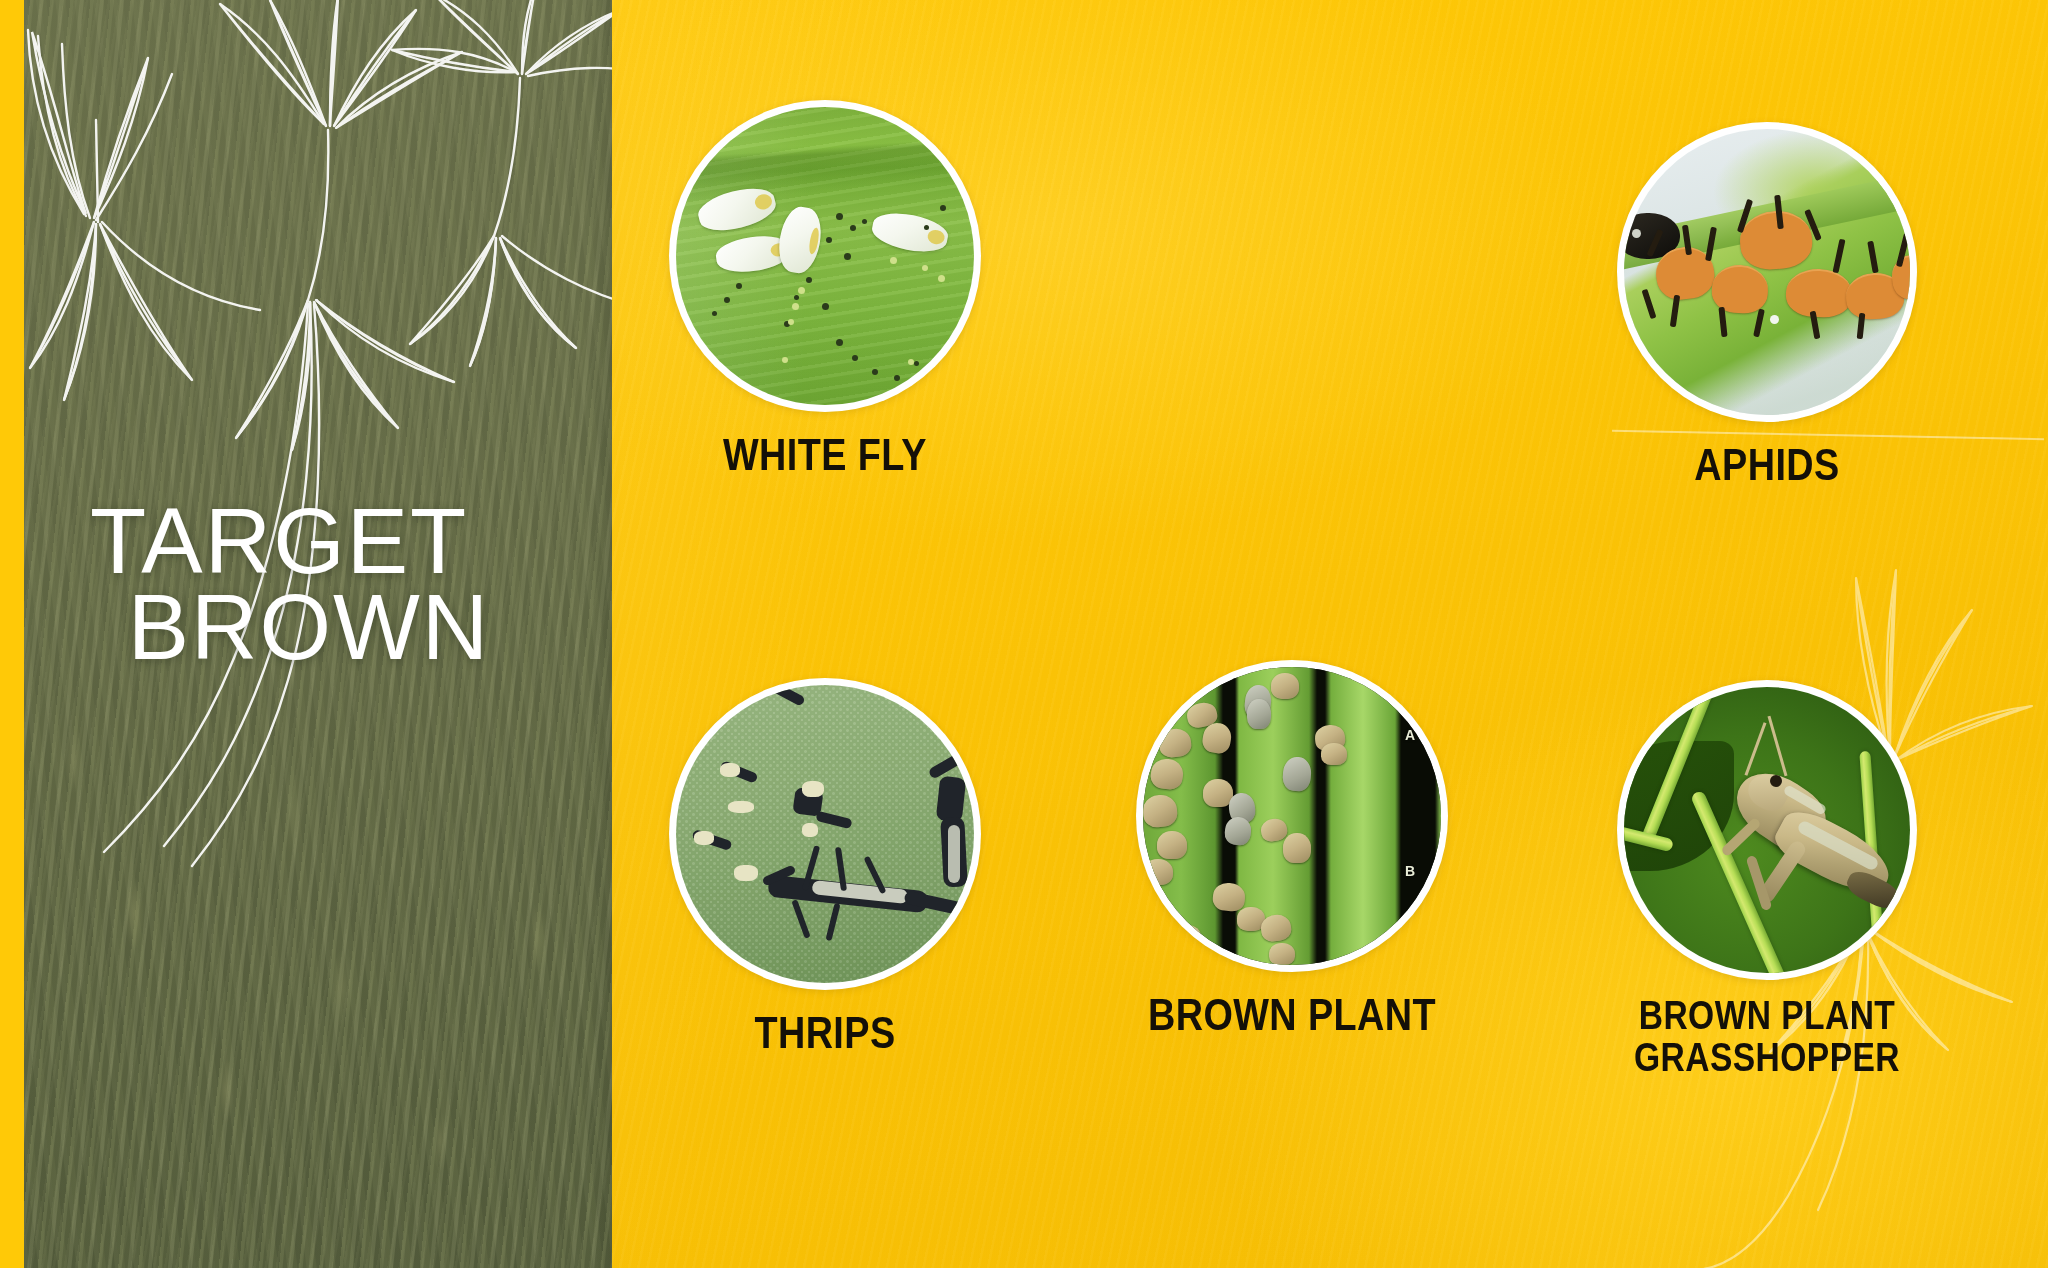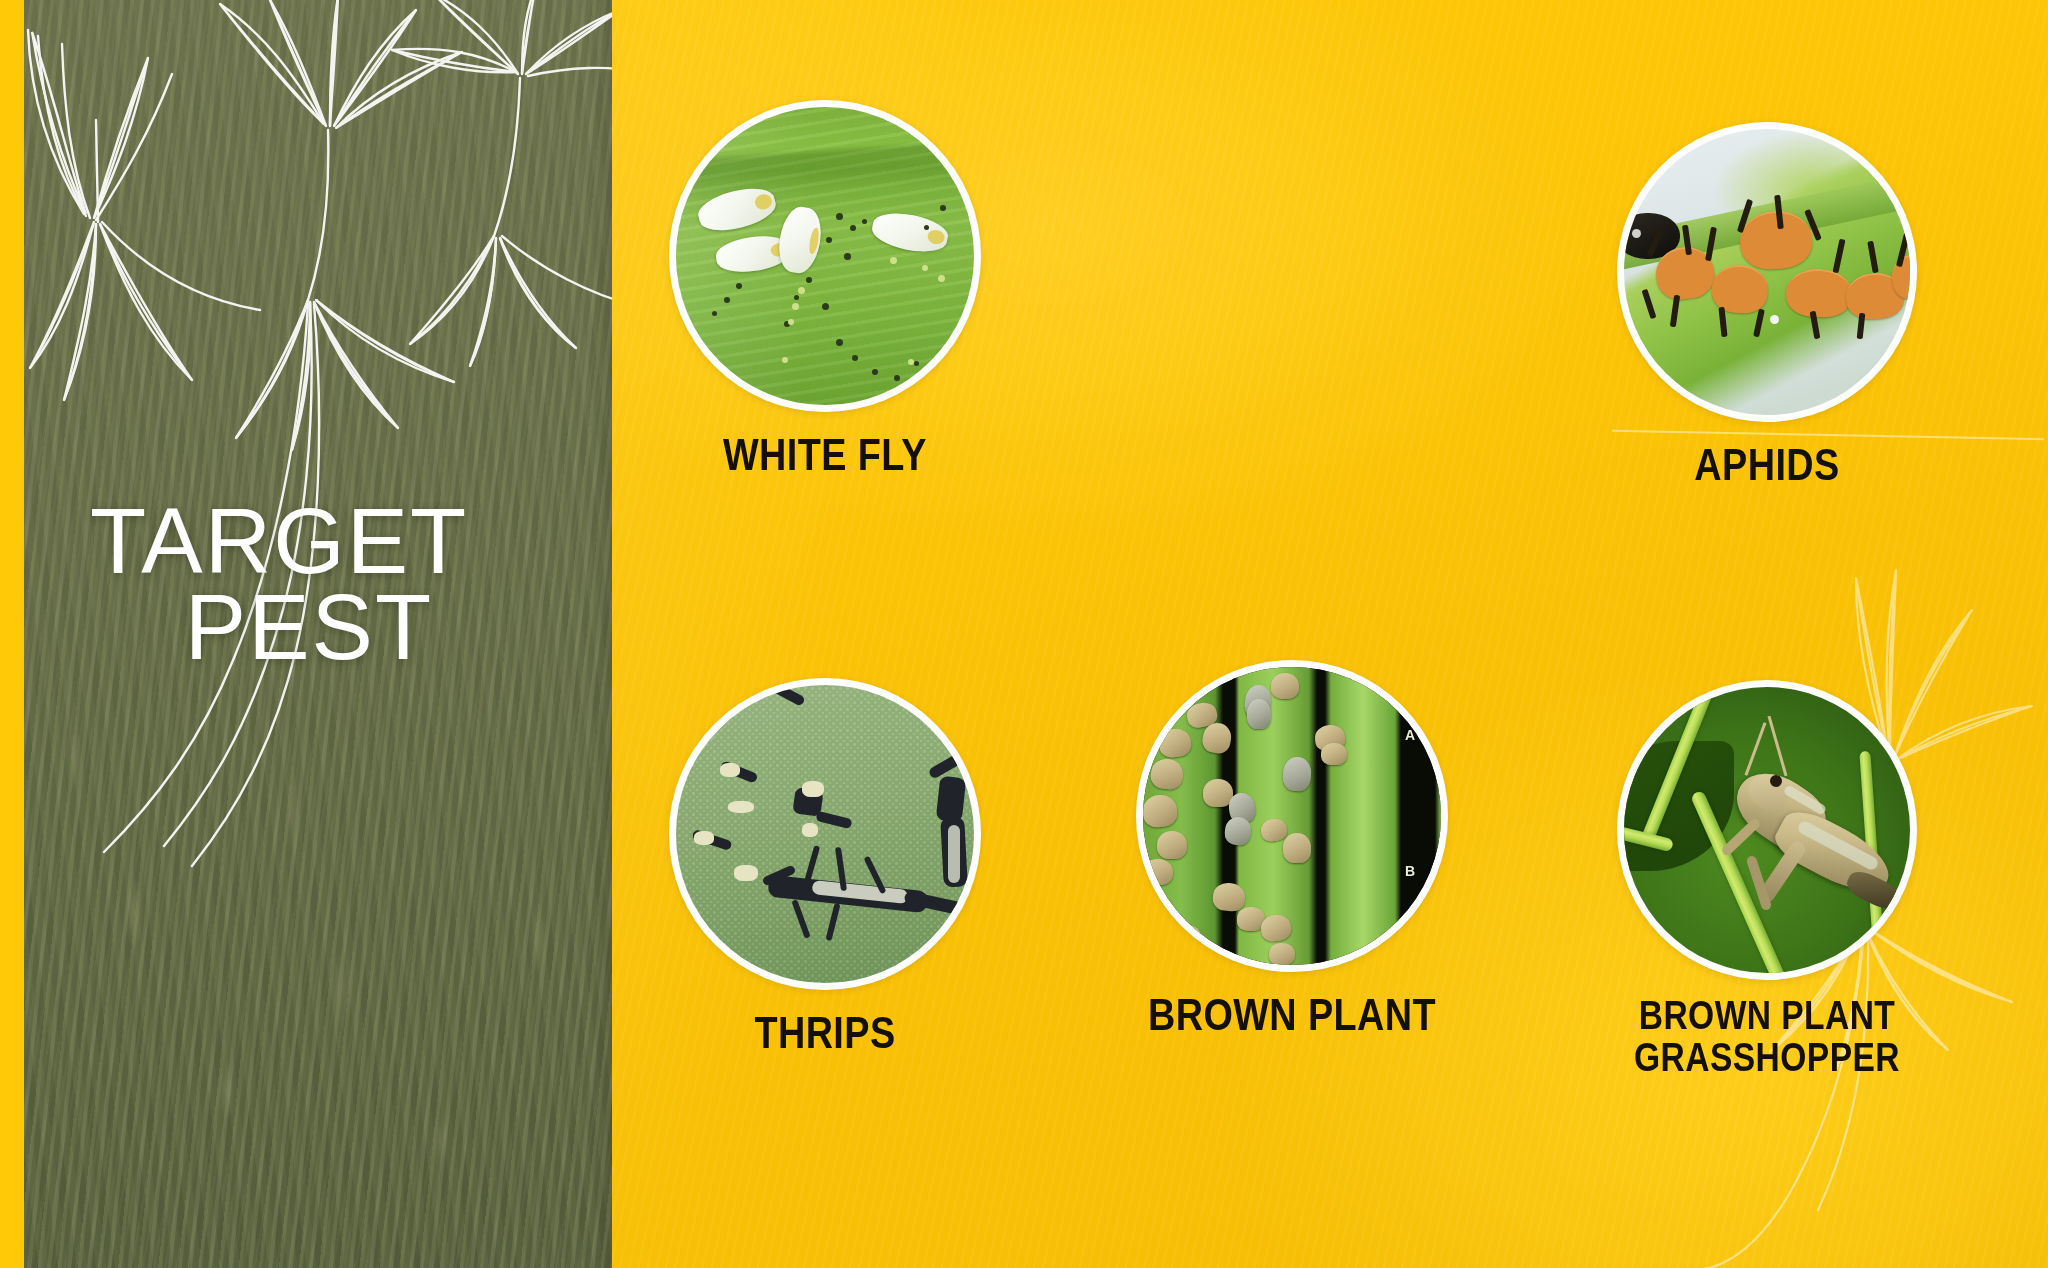--- a/index.html
+++ b/index.html
@@ -345,21 +345,21 @@
         <path d="M552 348 C 518 322, 492 284, 476 238 C 498 286, 524 322, 552 348 Z"></path>
 
         <path d="M286 302 C 292 420, 282 540, 250 640 C 222 730, 186 790, 140 846"></path>
         <path d="M290 304 C 300 424, 296 548, 272 650 C 250 742, 214 808, 168 866"></path>
         <path d="M284 304 C 276 430, 252 556, 210 658 C 176 742, 132 800, 80 852"></path>
       </g>
     </svg>
 
     <div class="title-block">
       <div class="title-line">TARGET</div>
-      <div class="title-line title-line-2">PEST</div>
+      <div class="title-line title-line-2">BROWN</div>
     </div>
   </div>
 
   <div class="right-panel">
     <div class="yellow-streaks"></div>
 
     <svg class="floral-right" viewBox="0 0 460 840">
       <g fill="none" stroke="#ffffff" stroke-width="2.2" stroke-linecap="round" opacity="0.55">
         <path d="M300 326 C 280 266, 268 204, 268 148"></path>
         <path d="M302 328 C 296 260, 298 196, 308 140"></path>

